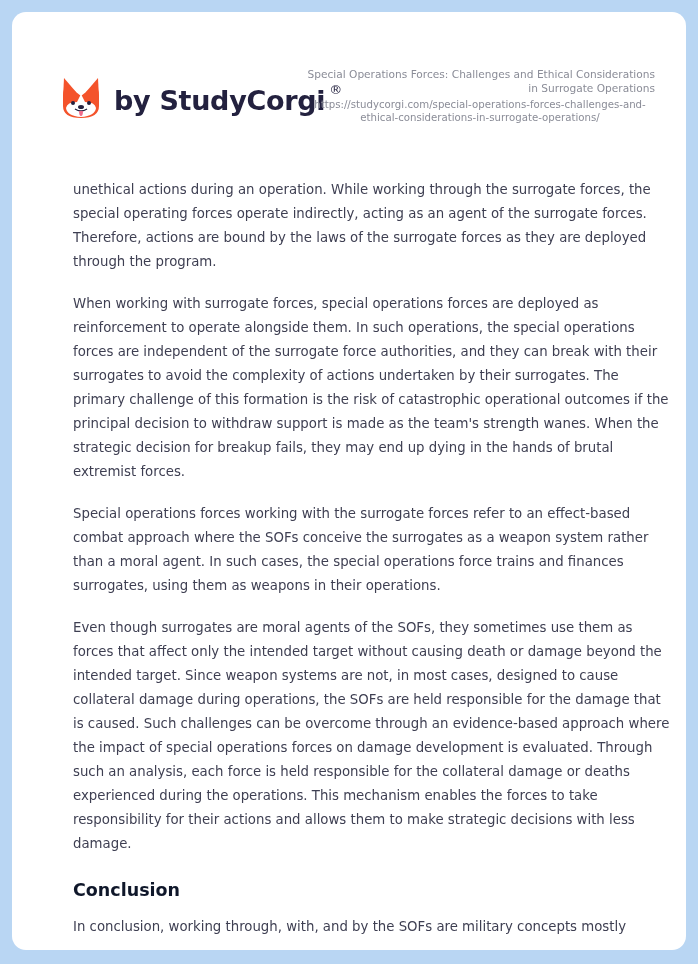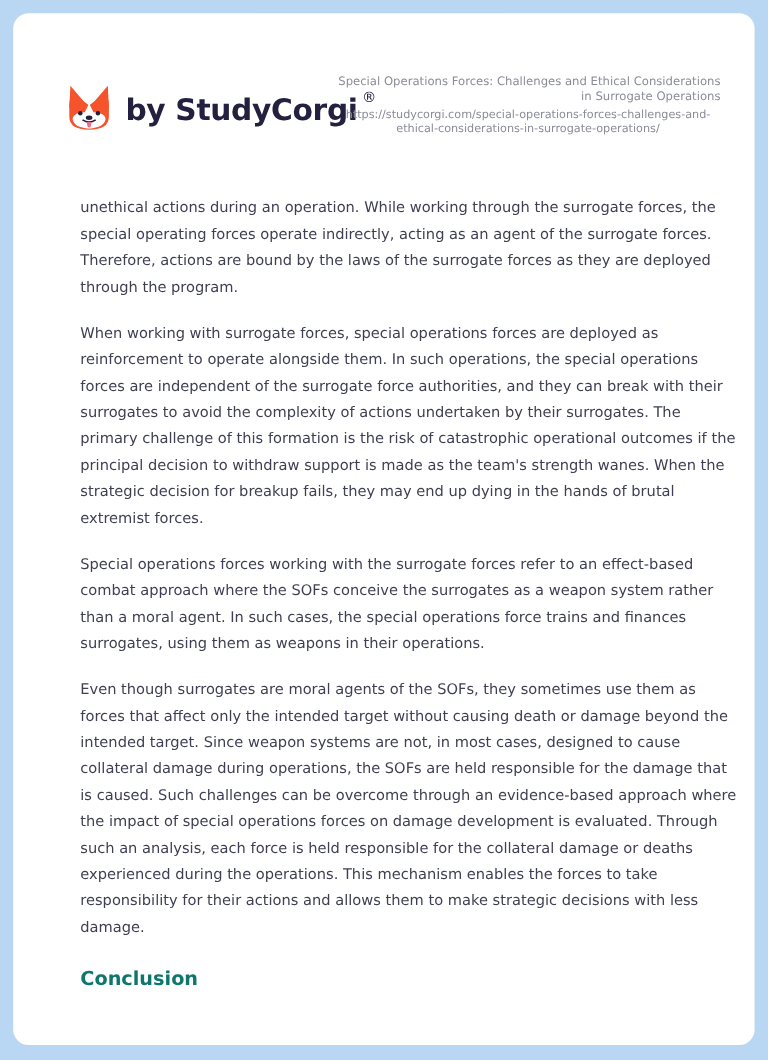--- a/index.html
+++ b/index.html
@@ -56,21 +56,21 @@
   .content {
     position: absolute; left: 61px; top: 166px; width: 600px;
     color: #3e3f52;
     font-family: "DejaVu Sans", sans-serif;
     font-size: 13.3px; line-height: 24px;
   }
   .content p { margin: 0 0 18px 0; }
   .content h2 {
     margin: 22px 0 13px 0;
     font-family: "DejaVu Sans", sans-serif;
-    font-size: 17.5px; font-weight: bold; color: #0f766e;
+    font-size: 17.5px; font-weight: bold; color: #0f172a;
     line-height: 24px;
   }
 </style>
 </head>
 <body>
 
 <div class="card">
   <div class="header">
     <div class="logo">
       <svg class="logo-icon" viewBox="0 0 40 44" xmlns="http://www.w3.org/2000/svg">
@@ -100,14 +100,15 @@
       <div class="meta-url">https://studycorgi.com/special-operations-forces-challenges-and-ethical-considerations-in-surrogate-operations/</div>
     </div>
   </div>
 
   <div class="content">
     <p>unethical actions during an operation. While working through the surrogate forces, the special operating forces operate indirectly, acting as an agent of the surrogate forces. Therefore, actions are bound by the laws of the surrogate forces as they are deployed through the program.</p>
     <p>When working with surrogate forces, special operations forces are deployed as reinforcement to operate alongside them. In such operations, the special operations forces are independent of the surrogate force authorities, and they can break with their surrogates to avoid the complexity of actions undertaken by their surrogates. The primary challenge of this formation is the risk of catastrophic operational outcomes if the principal decision to withdraw support is made as the team's strength wanes. When the strategic decision for breakup fails, they may end up dying in the hands of brutal extremist forces.</p>
     <p>Special operations forces working with the surrogate forces refer to an effect-based combat approach where the SOFs conceive the surrogates as a weapon system rather than a moral agent. In such cases, the special operations force trains and finances surrogates, using them as weapons in their operations.</p>
     <p>Even though surrogates are moral agents of the SOFs, they sometimes use them as forces that affect only the intended target without causing death or damage beyond the intended target. Since weapon systems are not, in most cases, designed to cause collateral damage during operations, the SOFs are held responsible for the damage that is caused. Such challenges can be overcome through an evidence-based approach where the impact of special operations forces on damage development is evaluated. Through such an analysis, each force is held responsible for the collateral damage or deaths experienced during the operations. This mechanism enables the forces to take responsibility for their actions and allows them to make strategic decisions with less damage.</p>
     <h2>Conclusion</h2>
+    <p>In conclusion, working through, with, and by the SOFs are military concepts mostly</p>
   </div>
 </div>
 
 </body></html>

